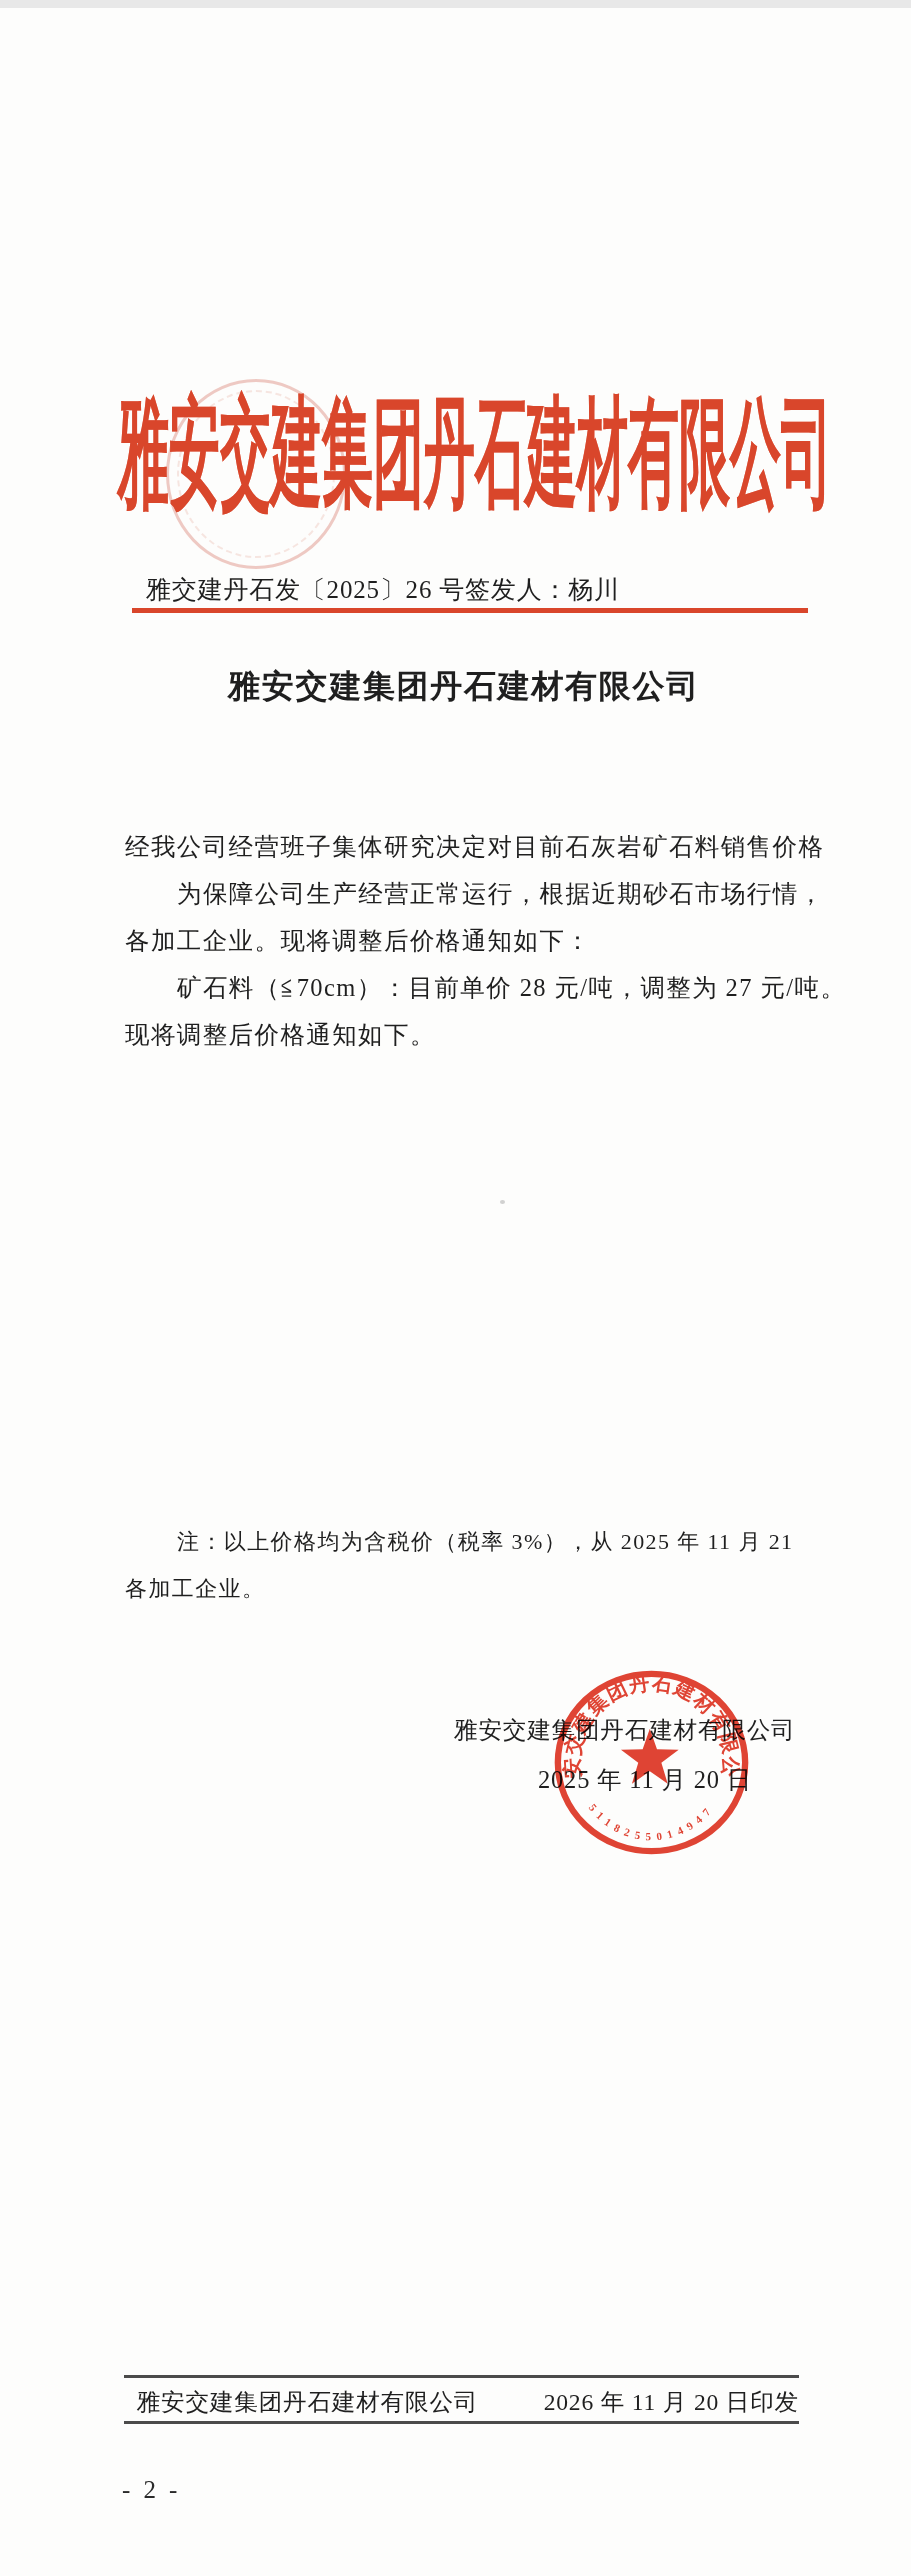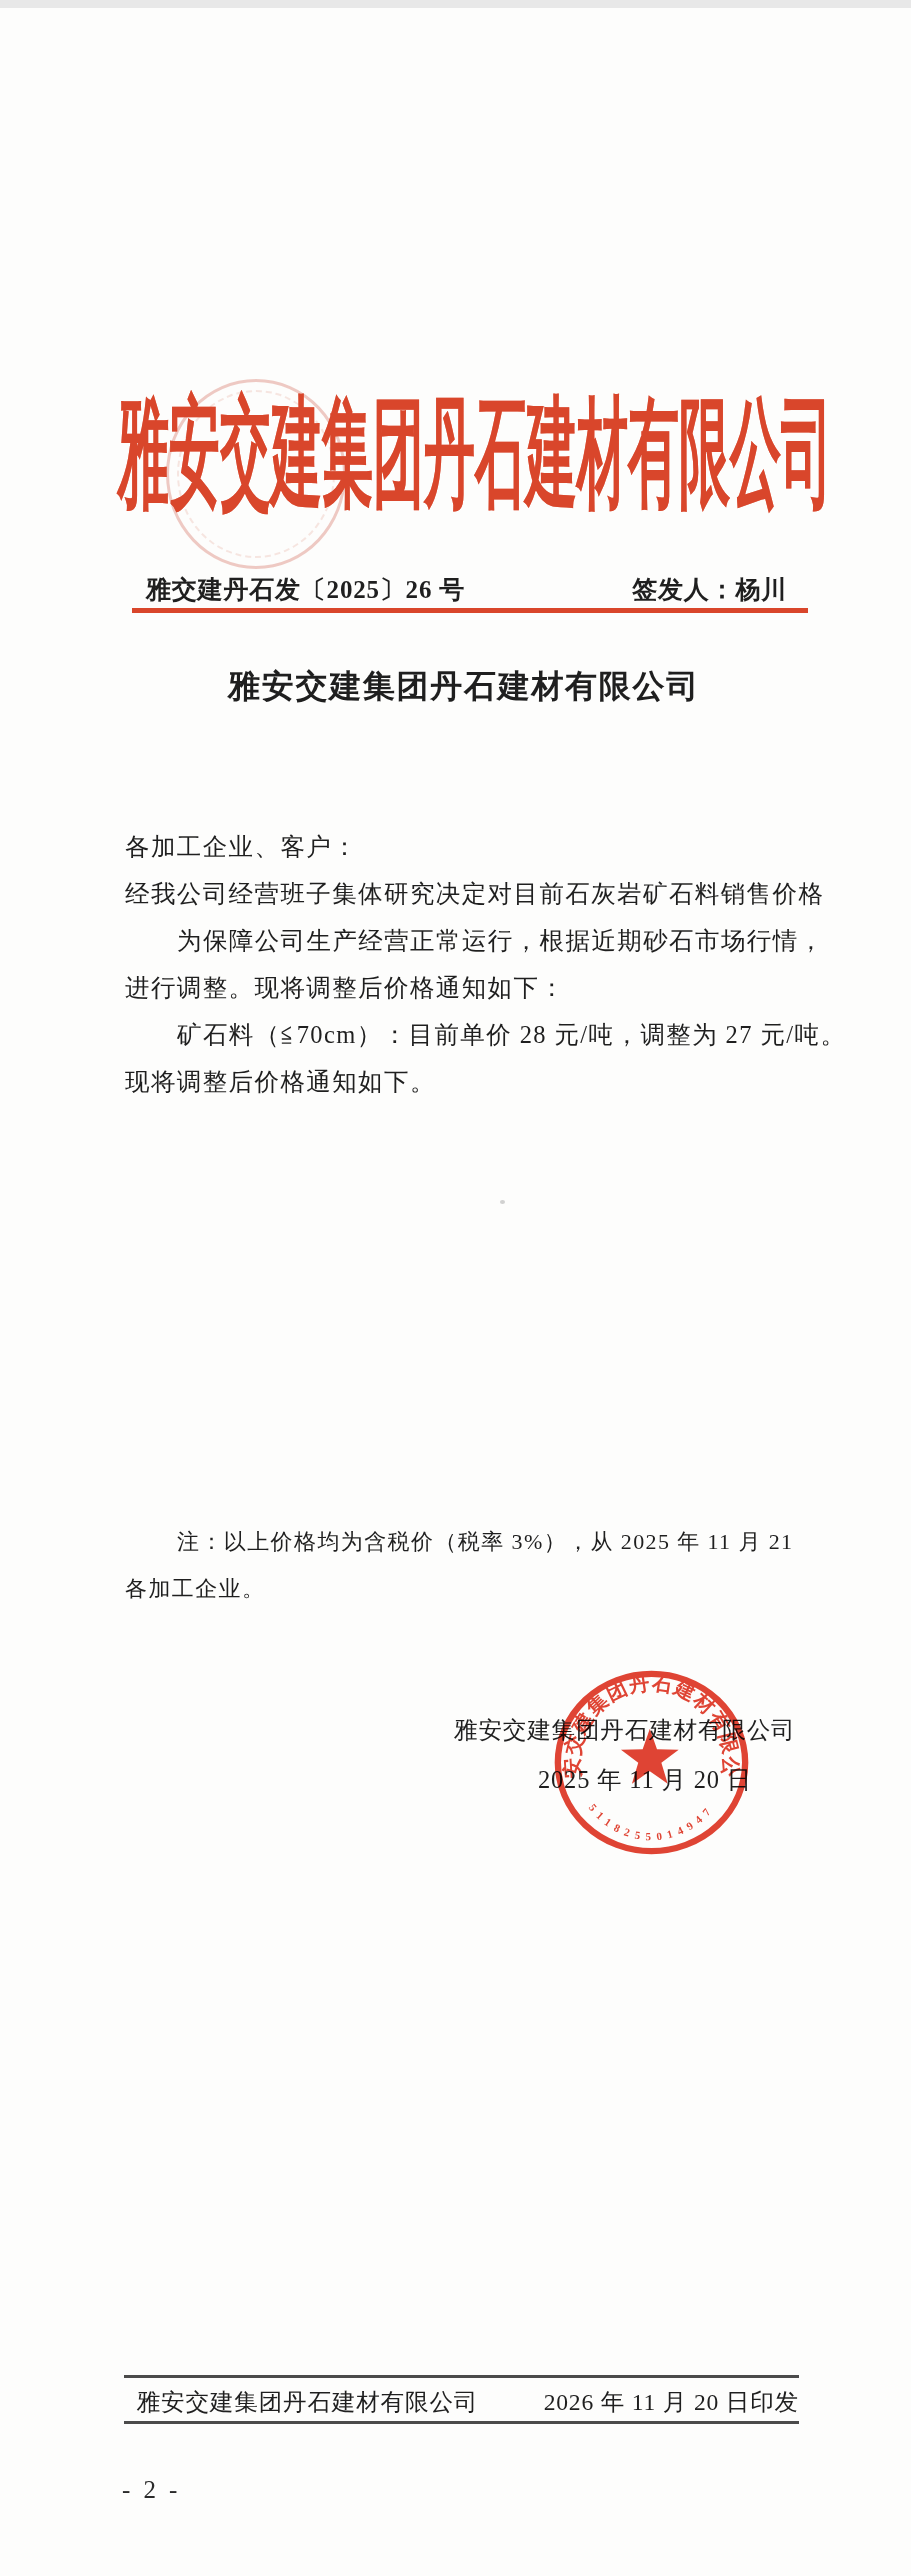--- a/index.html
+++ b/index.html
@@ -25,22 +25,22 @@
   .masthead{
     position:absolute;left:118px;top:387px;width:709px;
     font-size:51px;font-weight:700;color:var(--red);
     white-space:nowrap;line-height:1;letter-spacing:0;
     transform:scaleY(2.35);transform-origin:top left;
     text-shadow:0 0 0.4px rgba(217,70,43,.6);
   }
   
   .doc-row{
     position:absolute;left:146px;top:567px;width:641px;
-    display:flex;justify-content:space-between;
-    font-size:25px;line-height:29px;letter-spacing:0.8px;font-weight:bold;
+    display:flex;
+    font-size:25px;line-height:29px;letter-spacing:0.8px;
   }
   .red-rule{
     position:absolute;left:132px;top:600px;width:676px;height:5px;
     background:var(--red);
   }
   
   .notice-title{
     position:absolute;left:118px;top:652px;width:692px;
     text-align:center;font-size:32px;font-weight:700;
     line-height:52px;letter-spacing:1.7px;
@@ -107,24 +107,23 @@
     </span>
   </div>
 
   <div class="red-rule"></div>
 
   <div class="notice-title">
     <div>雅安交建集团丹石建材有限公司</div>
   </div>
 
   <div class="body-block">
-    <div class="line">各加工企业、客户：</div>
     <div class="line">经我公司经营班子集体研究决定对目前石灰岩矿石料销售价格</div>
     <div class="line indent">为保障公司生产经营正常运行，根据近期砂石市场行情，</div>
-    <div class="line">进行调整。现将调整后价格通知如下：</div>
+    <div class="line">各加工企业。现将调整后价格通知如下：</div>
     <div class="line indent">矿石料（≦70cm）：目前单价 28 元/吨，调整为 27 元/吨。</div>
     <div class="line">现将调整后价格通知如下。</div>
   </div>
 
   <div class="note-block">
     <div class="line indent">注：以上价格均为含税价（税率 3%），从 2025 年 11 月 21</div>
     <div class="line">各加工企业。</div>
   </div>
 
   <div class="sig-company">雅安交建集团丹石建材有限公司</div>

